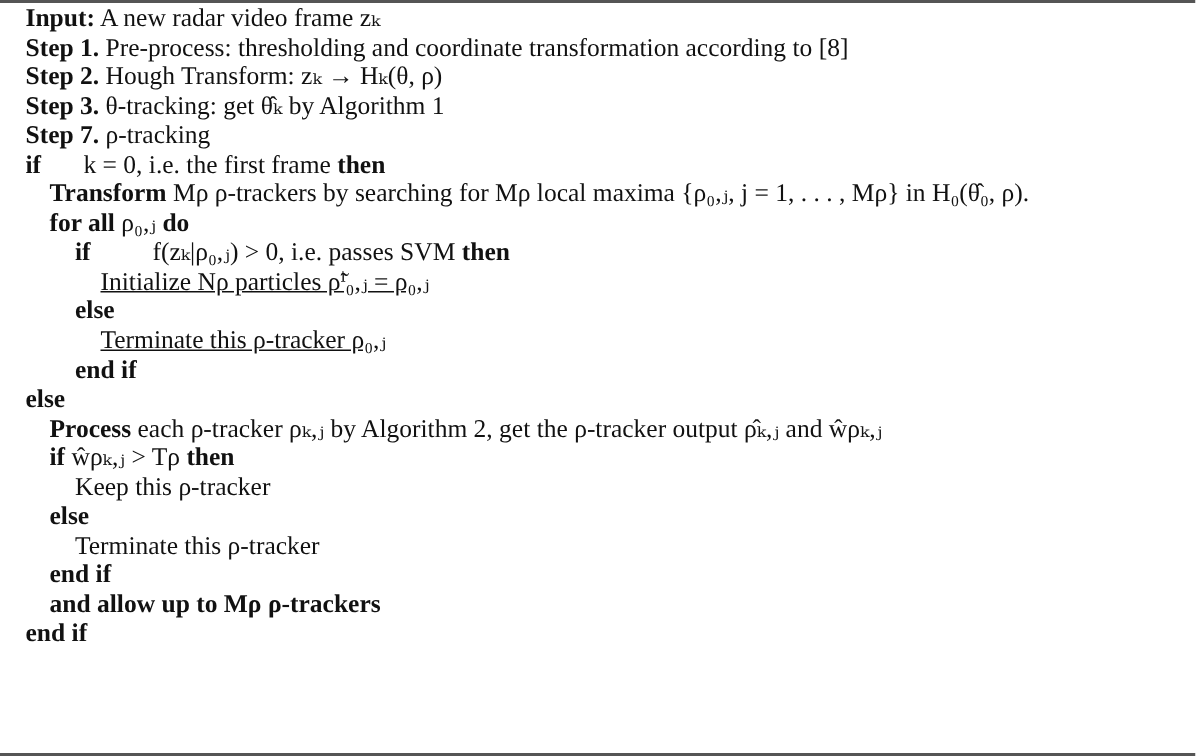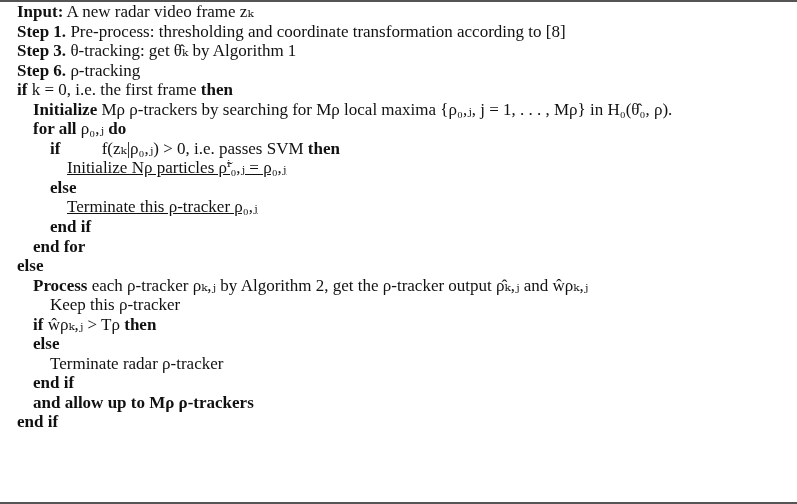--- a/index.html
+++ b/index.html
@@ -16,35 +16,35 @@
     b { font-weight:bold; }
   </style>
 </head>
 <body>
 
 <div class="rule top"></div>
 
 <div class="algo" id="algo">
     <div class="line"><b>Input:</b><span style="white-space: pre;"> A new radar video frame zₖ</span></div>
     <div class="line"><b>Step 1.</b><span style="white-space: pre;"> Pre-process: thresholding and coordinate transformation according to [8]</span></div>
+    <div class="line"><b>Step 2.</b><span style="white-space: pre;"> Hough Transform: zₖ → Hₖ(θ, ρ)</span></div>
     <div class="line"><b>Step 3.</b><span style="white-space: pre;"> θ-tracking: get θ̂ₖ by Algorithm 1</span></div>
-    <div class="line"><b>Step 6.</b><span style="white-space: pre;"> ρ-tracking</span></div>
-    <div class="line"><b>if</b><span style="white-space: pre;"> k = 0, i.e. the first frame </span><b>then</b></div>
-    <div class="line i1"><b>Initialize</b><span style="white-space: pre;"> Mρ ρ-trackers by searching for Mρ local maxima {ρ₀,ⱼ, j = 1, . . . , Mρ} in H₀(θ̂₀, ρ).</span></div>
+    <div class="line"><b>Step 7.</b><span style="white-space: pre;"> ρ-tracking</span></div>
+    <div class="line"><b>if</b><span style="white-space: pre; padding-left: 24px;"> k = 0, i.e. the first frame </span><b>then</b></div>
+    <div class="line i1"><b>Transform</b><span style="white-space: pre;"> Mρ ρ-trackers by searching for Mρ local maxima {ρ₀,ⱼ, j = 1, . . . , Mρ} in H₀(θ̂₀, ρ).</span></div>
     <div class="line i1"><b>for all</b><span style="white-space: pre;"> ρ₀,ⱼ </span><b>do</b></div>
     <div class="line i2"><b>if</b><span style="white-space: pre; padding-left: 37px;"> f(zₖ|ρ₀,ⱼ) &gt; 0, i.e. passes SVM </span><b>then</b></div>
     <div class="line i3"><span style="white-space: pre;">Initialize Nρ particles ρ̃ⁱ₀,ⱼ = ρ₀,ⱼ</span></div>
     <div class="line i2"><b>else</b><span style="white-space: pre;"></span></div>
     <div class="line i3"><span style="white-space: pre;">Terminate this ρ-tracker ρ₀,ⱼ</span></div>
     <div class="line i2"><b>end if</b><span style="white-space: pre;"></span></div>
-    <div class="line i1"><b>end for</b><span style="white-space: pre;"></span></div>
     <div class="line"><b>else</b><span style="white-space: pre;"></span></div>
     <div class="line i1"><b>Process</b><span style="white-space: pre;"> each ρ-tracker ρₖ,ⱼ by Algorithm 2, get the ρ-tracker output ρ̂ₖ,ⱼ and ŵρₖ,ⱼ</span></div>
+    <div class="line i1"><b>if</b><span style="white-space: pre;"> ŵρₖ,ⱼ &gt; Tρ </span><b>then</b></div>
     <div class="line i2"><span style="white-space: pre;">Keep this ρ-tracker</span></div>
-    <div class="line i1"><b>if</b><span style="white-space: pre;"> ŵρₖ,ⱼ &gt; Tρ </span><b>then</b></div>
     <div class="line i1"><b>else</b><span style="white-space: pre;"></span></div>
-    <div class="line i2"><span style="white-space: pre;">Terminate radar ρ-tracker</span></div>
+    <div class="line i2"><span style="white-space: pre;">Terminate this ρ-tracker</span></div>
     <div class="line i1"><b>end if</b><span style="white-space: pre;"></span></div>
     <div class="line i1"><span style="white-space: pre; font-weight: bold;">and allow up to Mρ ρ-trackers</span></div>
     <div class="line"><b>end if</b><span style="white-space: pre;"></span></div>
   </div>
 
 <div class="rule bottom"></div>
 
 </body></html>

